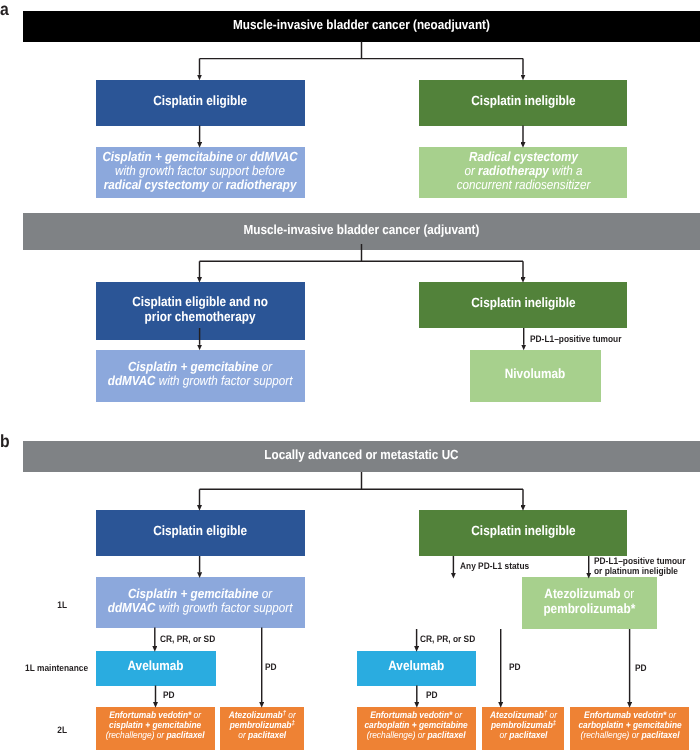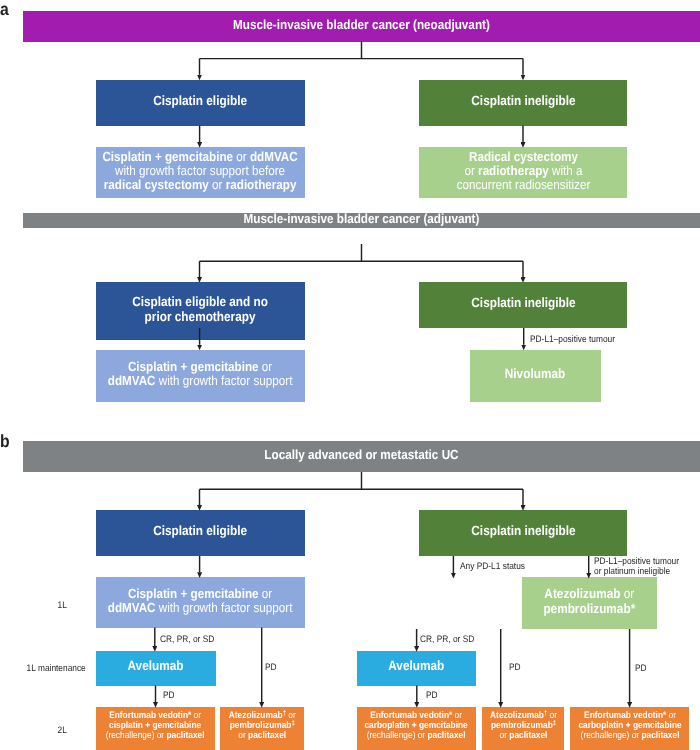--- a/index.html
+++ b/index.html
@@ -19,66 +19,66 @@
   .box .inner{display:block;transform:scaleX(0.885);width:112.994%;
               flex:0 0 auto;position:relative;top:-1.8px;}
 
   .bar{color:#ffffff;}
   .bar .inner{font-weight:bold;font-size:13.25px;line-height:15px;}
 
   .hdr{color:#ffffff;}
   .hdr .inner{font-weight:bold;font-size:13.35px;line-height:15.6px;}
   .hdr n{font-weight:normal;}
 
-  .body{color:#ffffff;}
+  .body{color:#ffffff;font-style:italic;}
   .body .inner{font-weight:normal;font-size:13.2px;line-height:14px;}
   .body b{font-weight:bold;}
 
   .small .inner{font-size:9.45px;line-height:9.95px;top:-3.6px;}
 
   sup{font-size:0.72em;line-height:0;vertical-align:0.42em;}
 
-  .lbl{position:absolute;color:#231f20;font-weight:normal;
+  .lbl{position:absolute;color:#231f20;font-weight:bold;
        font-size:9.45px;line-height:9.9px;white-space:nowrap;}
   .lbl .inner{display:block;transform:scaleX(0.885);}
   .lbl.r{text-align:center;}
   .lbl.r .inner{transform-origin:right center;}
   .lbl.l .inner{transform-origin:left center;}
 
   svg#conn{position:absolute;left:0;top:0;width:700px;height:750px;
            overflow:visible;pointer-events:none;}
 </style>
 </head>
 <body>
 
 <div id="stage">
 
   <div class="panel-letter" style="left:0.1px;top:0.7px"><span>a</span></div>
 
-  <div class="box bar" style="left:23px;top:11px;width:677px;height:30.5px;background:#a21caf">
+  <div class="box bar" style="left:23px;top:11px;width:677px;height:30.5px;background:#000000">
     <span class="inner">Muscle-invasive bladder cancer (neoadjuvant)</span>
   </div>
 
   <div class="box hdr" style="left:96px;top:79.5px;width:209px;height:46px;background:#2b5596">
     <span class="inner">Cisplatin eligible</span>
   </div>
 
   <div class="box hdr" style="left:419px;top:79.5px;width:208px;height:46px;background:#52823a">
     <span class="inner">Cisplatin ineligible</span>
   </div>
 
   <div class="box body" style="left:96px;top:147px;width:209px;height:51px;background:#8ca8dc">
     <span class="inner"><b>Cisplatin + gemcitabine</b> or <b>ddMVAC</b><br>with growth factor support before<br><b>radical cystectomy</b> or <b>radiotherapy</b></span>
   </div>
 
   <div class="box body" style="left:419px;top:147px;width:208px;height:51px;background:#a7d08d">
     <span class="inner"><b>Radical cystectomy</b><br>or <b>radiotherapy</b> with a<br>concurrent radiosensitizer</span>
   </div>
 
-  <div class="box bar" style="left:23px;top:213px;width:677px;height:15px;background:#7f8285">
+  <div class="box bar" style="left:23px;top:213px;width:677px;height:37px;background:#7f8285">
     <span class="inner">Muscle-invasive bladder cancer (adjuvant)</span>
   </div>
 
   <div class="box hdr" style="left:96px;top:282px;width:209px;height:58px;background:#2b5596">
     <span class="inner">Cisplatin eligible and no<br>prior chemotherapy</span>
   </div>
 
   <div class="box hdr" style="left:419px;top:282px;width:208px;height:46px;background:#52823a">
     <span class="inner">Cisplatin ineligible</span>
   </div>

